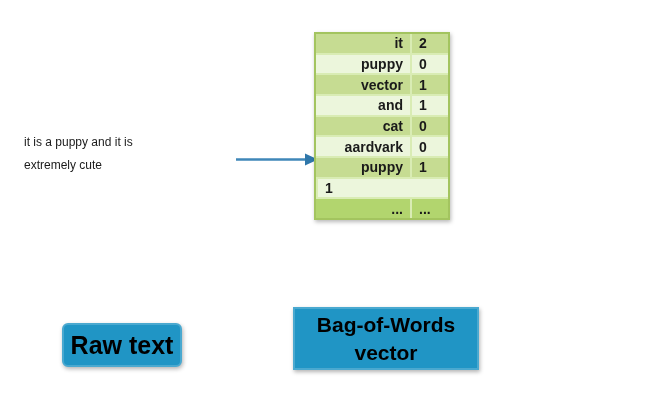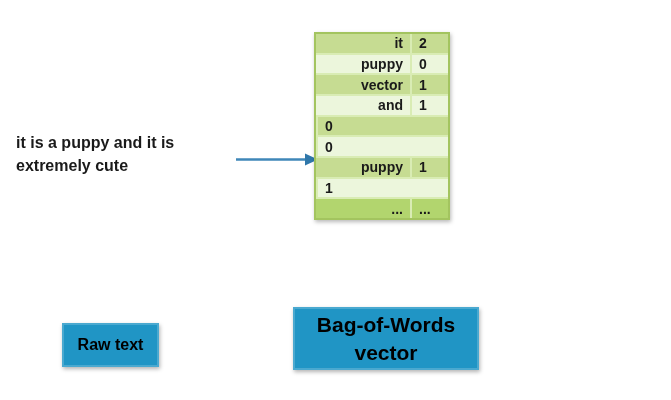--- a/index.html
+++ b/index.html
@@ -11,25 +11,25 @@
     position: relative;
     width: 671px;
     height: 400px;
     background: #ffffff;
     overflow: hidden;
   }
 
   
   .sentence {
     position: absolute;
-    left: 16px;
+    left: 24px;
     top: 131px;
     width: 230px;
-    font-size: 16px;
-    font-weight: bold;
+    font-size: 12px;
+    font-weight: normal;
     line-height: 23px;
     color: var(--text_dark, #1a1a1a);
     white-space: pre-line;
   }
 
   
   .arrow {
     position: absolute;
     left: 230px;
     top: 151px;
@@ -89,23 +89,24 @@
     display: flex;
     align-items: center;
     justify-content: center;
     font-weight: bold;
     color: #000000;
     text-align: center;
   }
   .rawbox {
     left: 62px;
     top: 323px;
-    width: 97px;
+    width: 120px;
     height: 44px;
-    font-size: 16px;
+    font-size: 25px;
+    border-radius: 6px;
   }
   .bowbox {
     left: 293px;
     top: 307px;
     width: 186px;
     height: 63px;
     font-size: 21px;
     line-height: 28px;
     white-space: pre-line;
   }
@@ -134,23 +135,25 @@
     </div>
     <div class="trow">
       <div class="tword">vector</div>
       <div class="tcount">1</div>
     </div>
     <div class="trow">
       <div class="tword">and</div>
       <div class="tcount">1</div>
     </div>
     <div class="trow">
+      <div class="tword">cat</div>
       <div class="tcount">0</div>
     </div>
     <div class="trow">
+      <div class="tword">aardvark</div>
       <div class="tcount">0</div>
     </div>
     <div class="trow">
       <div class="tword">puppy</div>
       <div class="tcount">1</div>
     </div>
     <div class="trow">
       <div class="tcount">1</div>
     </div>
     <div class="trow">

